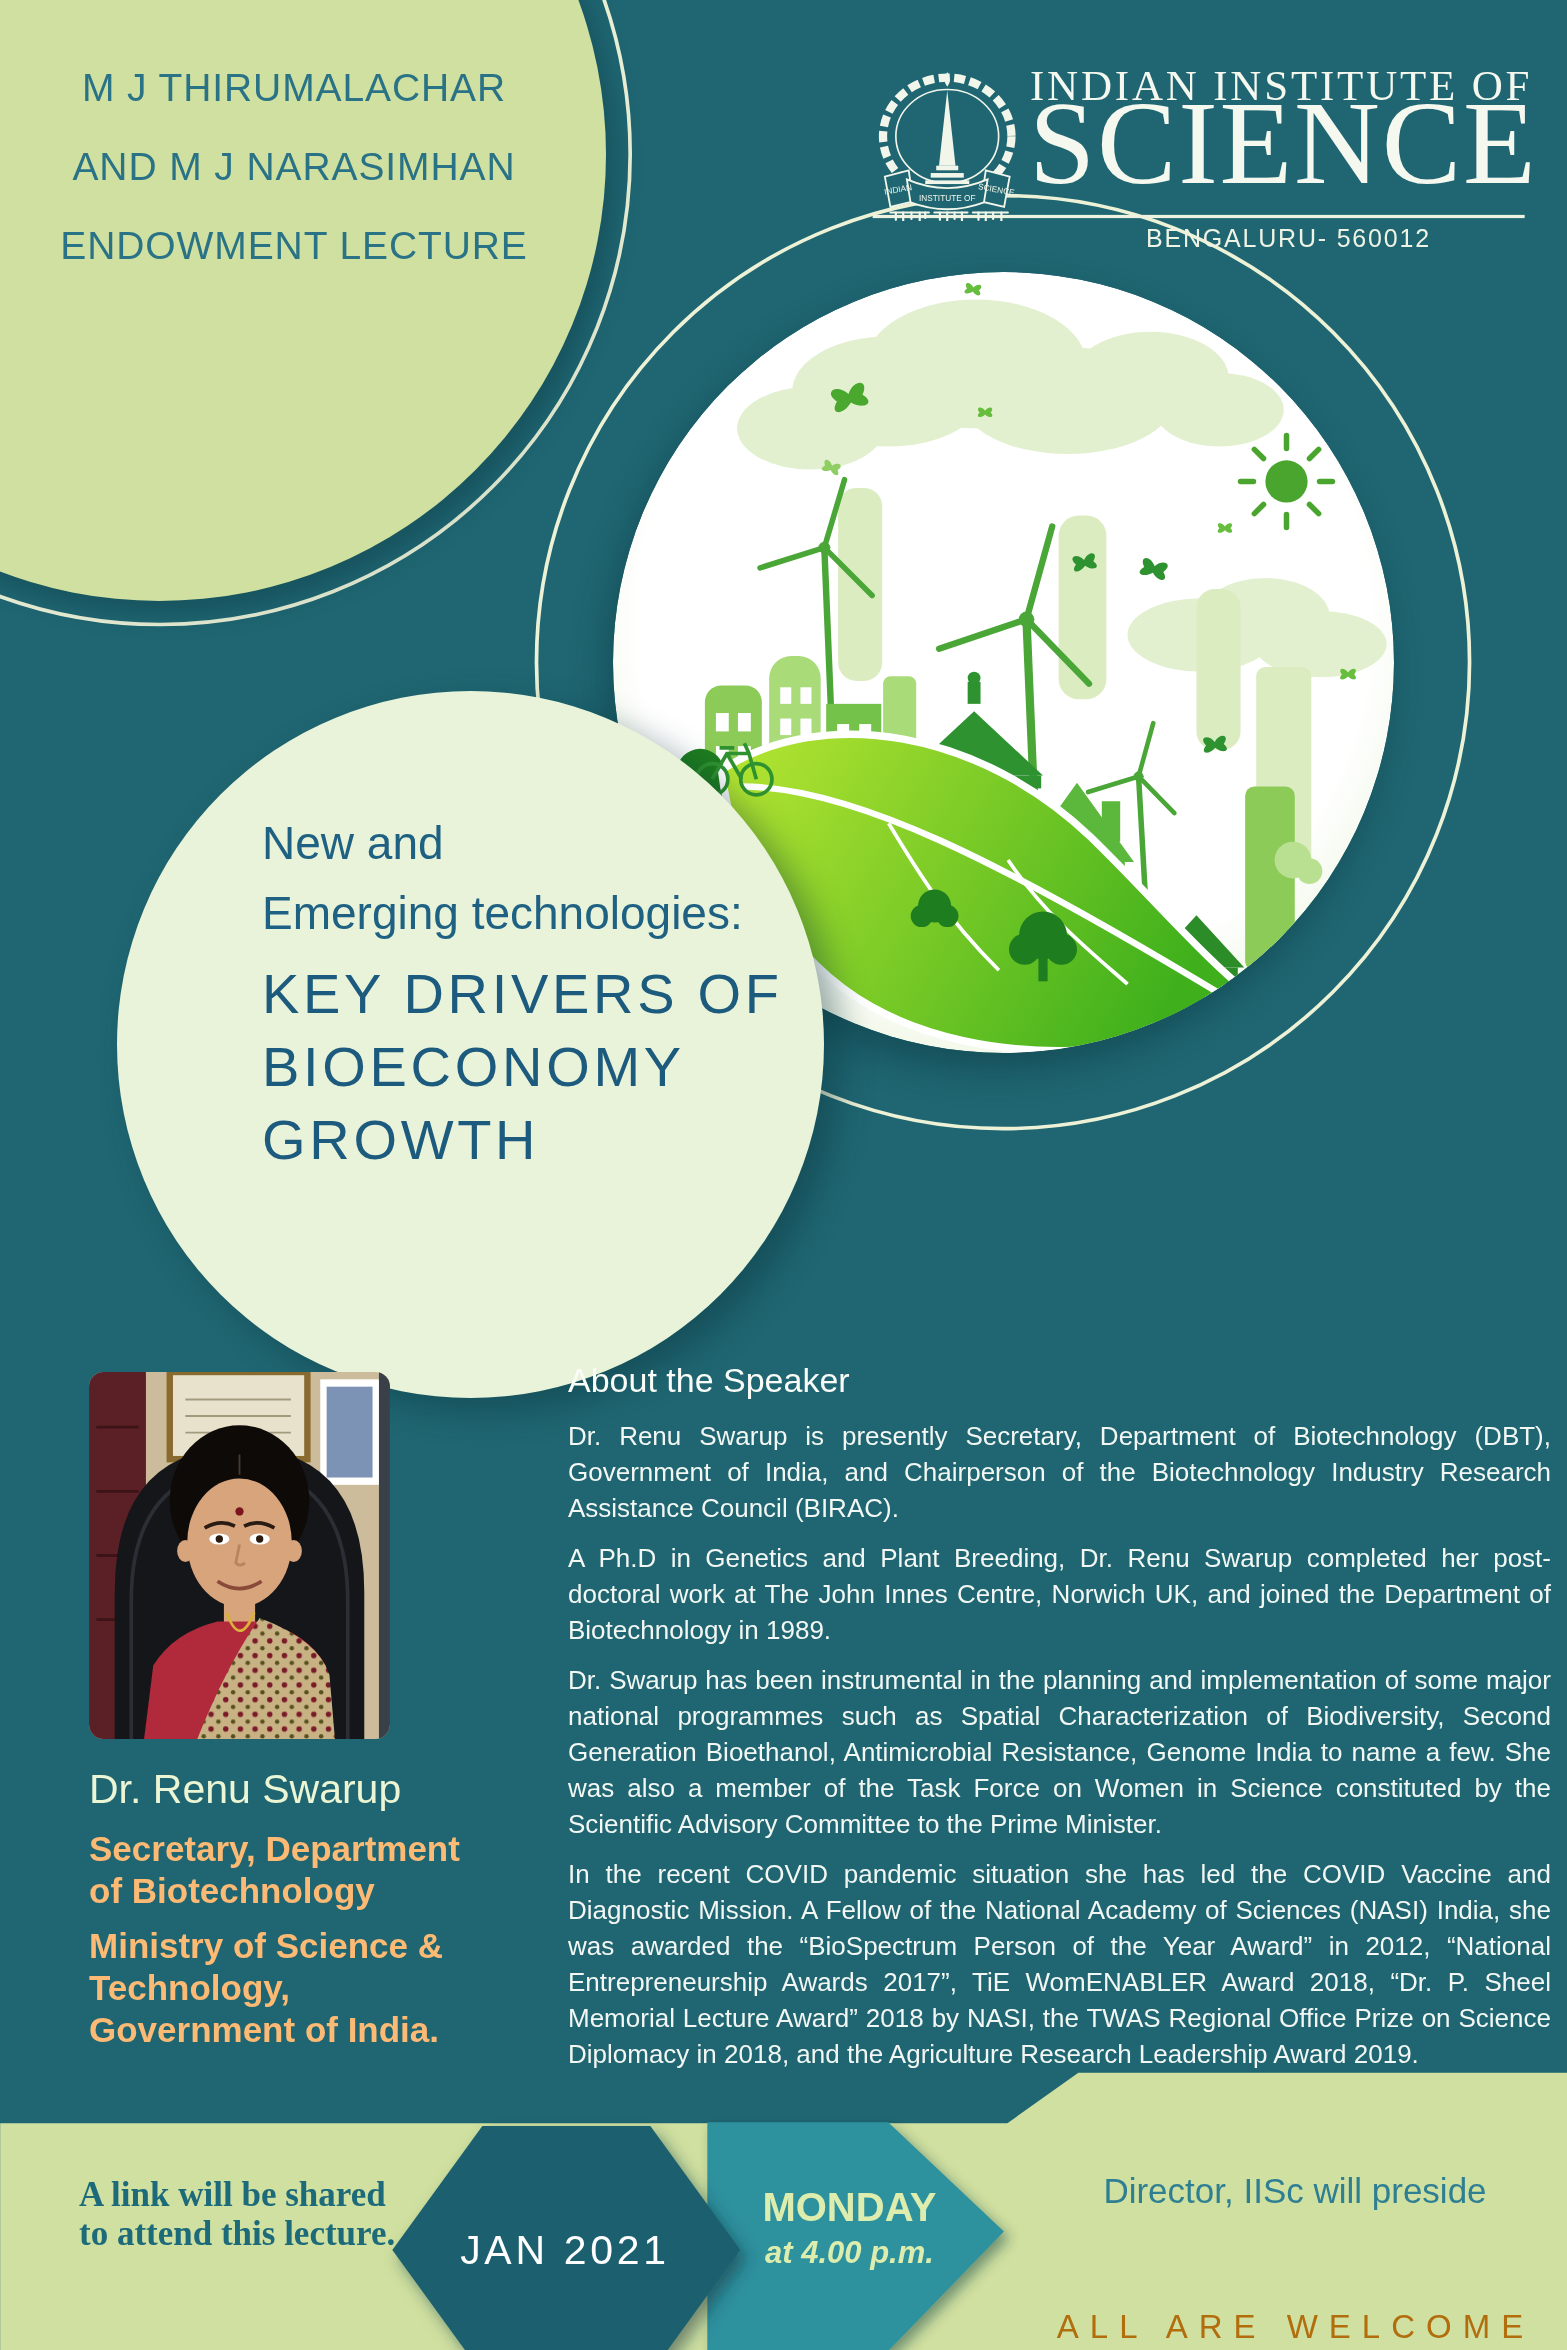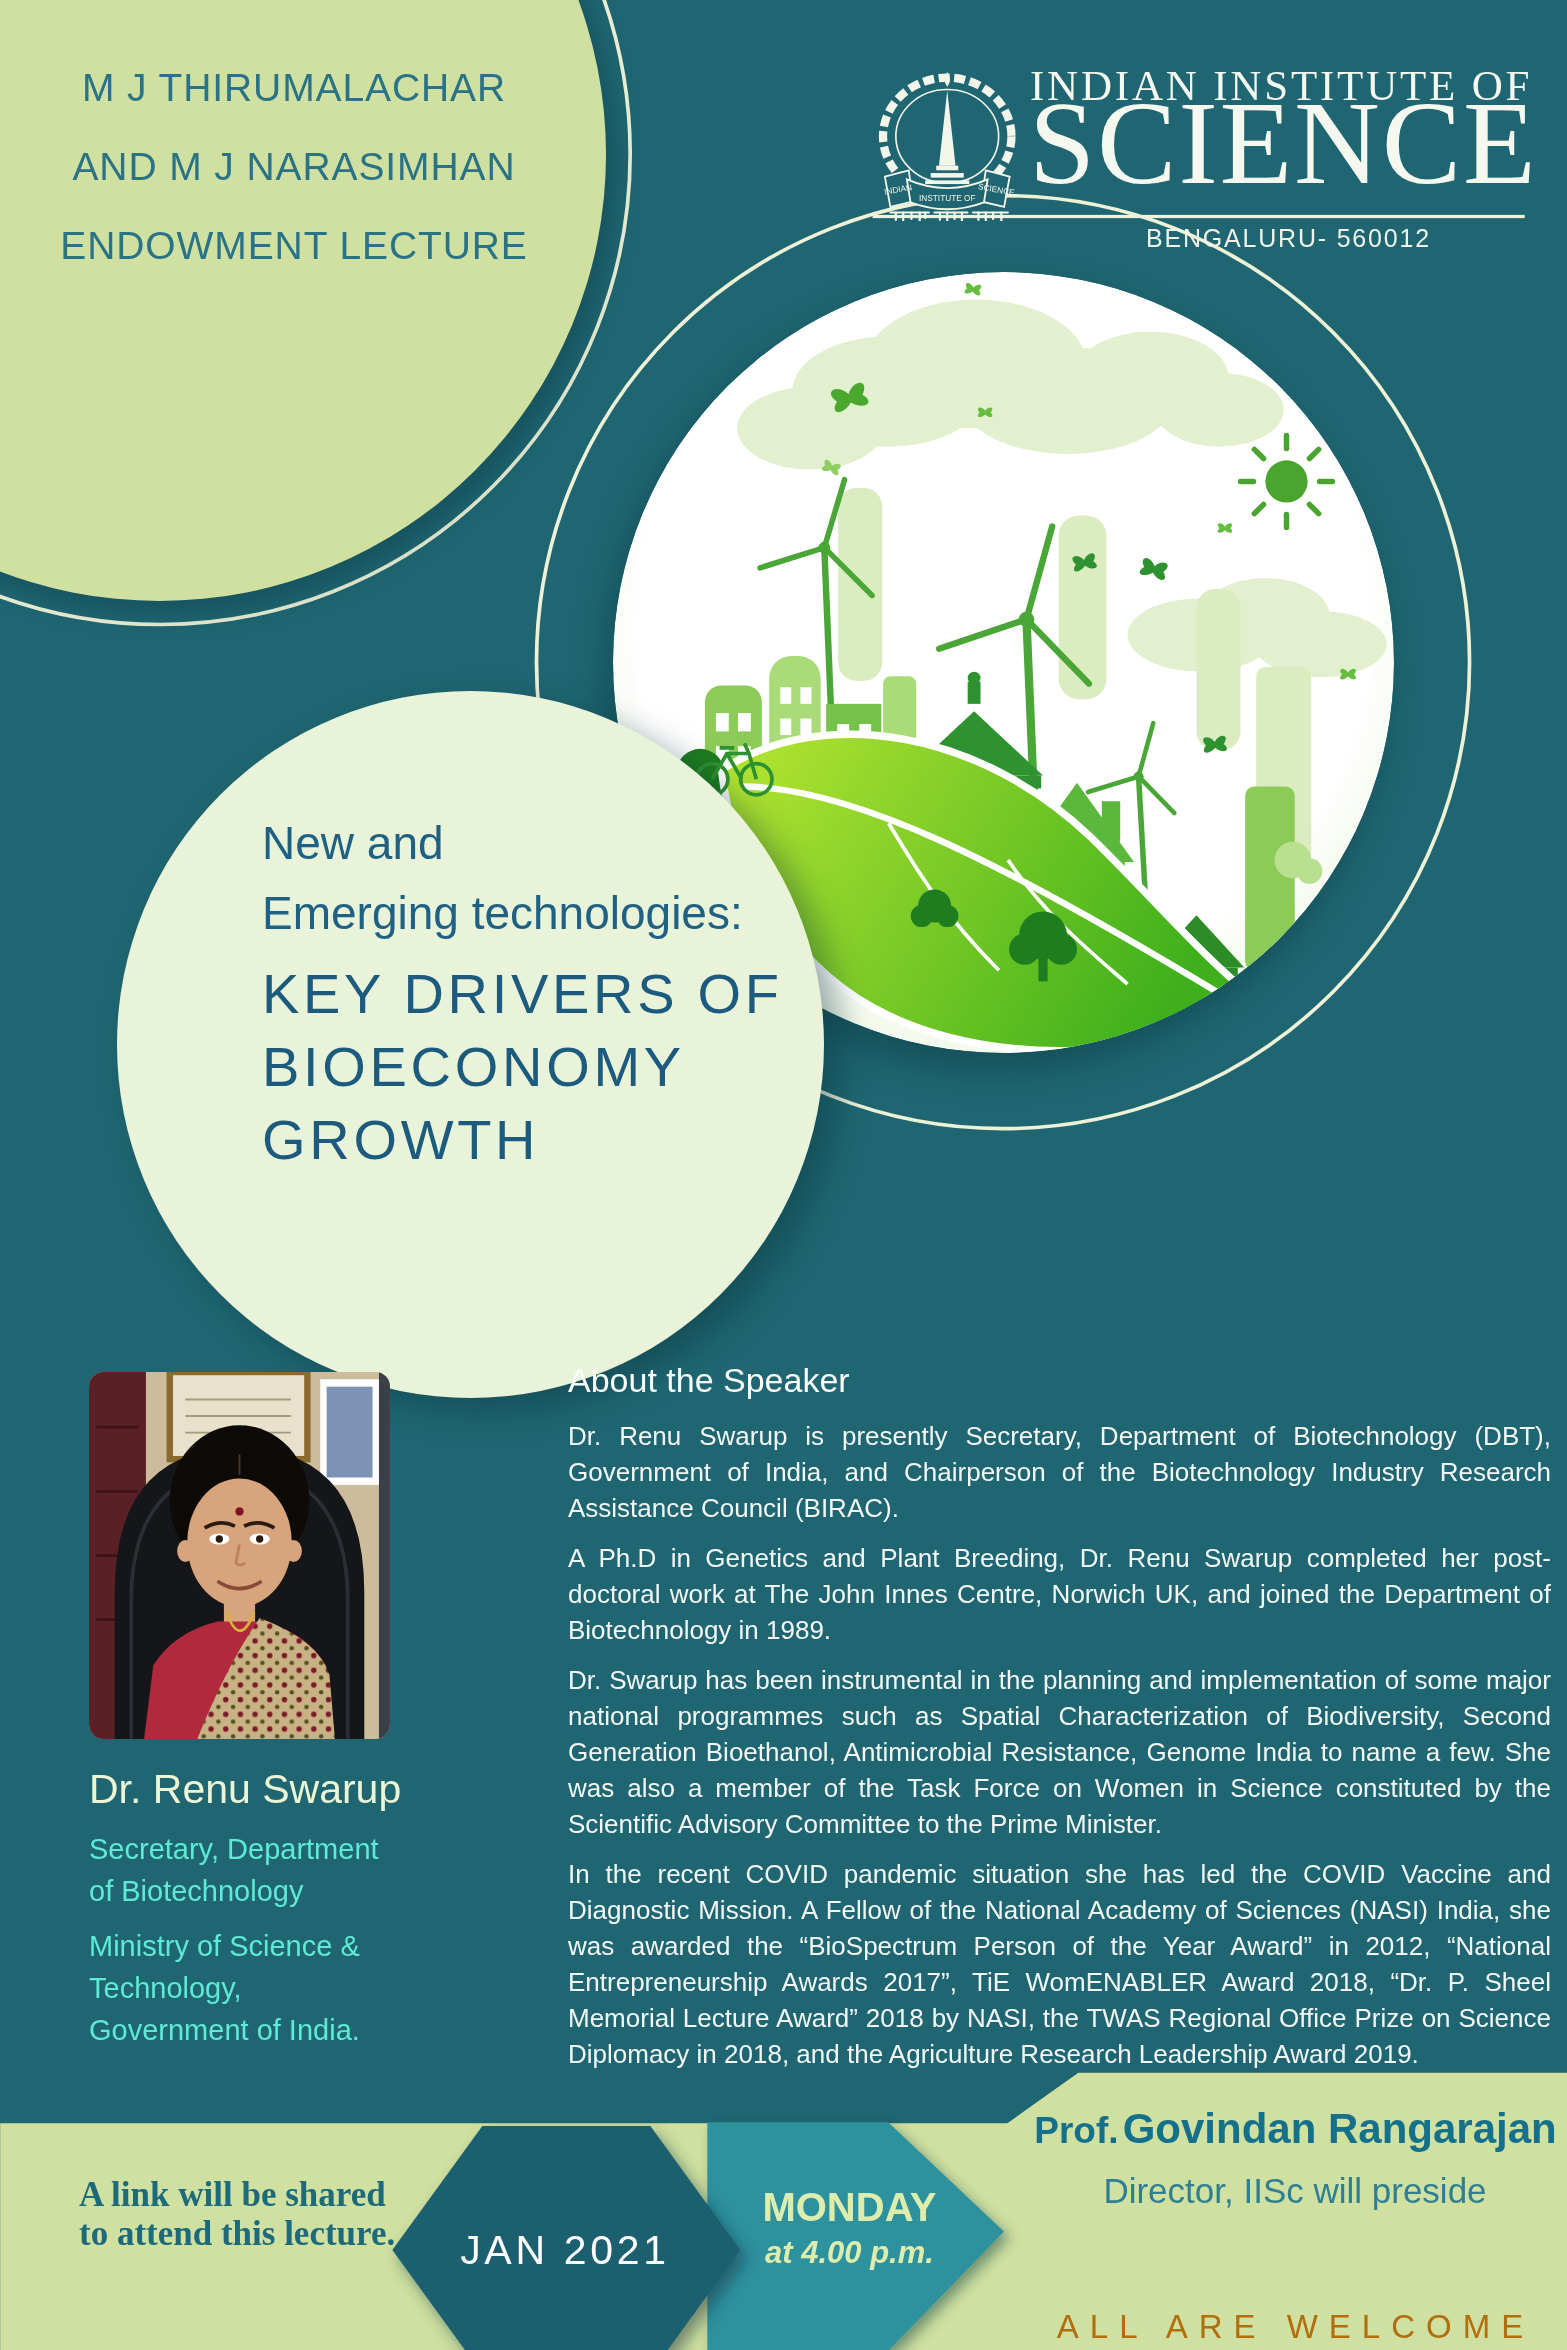--- a/index.html
+++ b/index.html
@@ -33,21 +33,21 @@
   .talk-caps{left:262px;top:957px;color:#1d5b7e;font-size:56px;line-height:73px;letter-spacing:3.7px;}
 
   
   .about{left:523px;top:1361px;width:983px;color:#f2f7f3;margin-left:45px;}
   .about h2{margin:0 0 18.4px 0;font-size:34px;font-weight:400;color:#fafcf8;}
   .about p{margin:0 0 13.8px 0;font-size:26px;line-height:36px;text-align:justify;font-weight:300;}
 
   
   .speaker{left:89px;top:1765px;width:386px;}
   .speaker .name{font-size:41px;color:#ecf6d4;line-height:48px;margin:0 0 14.7px 0;font-weight:400;}
-  .speaker p{margin:0 0 13px 0;font-size:29px;line-height:42px;color:#5eead4;font-weight:400;}
+  .speaker p{margin:0 0 13px 0;font-size:35px;line-height:42px;color:#fdba74;font-weight:700;}
 
   
   .link-note{left:41px;top:2175px;width:386px;color:#1d6a7a;font-family:"Liberation Serif",serif;
     font-weight:700;font-size:35px;line-height:39px;margin-left:38px;}
   .date-day{left:432px;top:2101px;width:266px;text-align:center;color:#cfe3a0;
     font-size:127px;font-weight:700;line-height:119px;letter-spacing:-1.8px;}
   .date-my{left:432px;top:2228px;width:266px;text-align:center;color:#ffffff;
     font-size:41px;letter-spacing:3.7px;line-height:44px;font-weight:300;}
   .weekday-time{left:730px;top:2184px;width:239px;text-align:center;color:#dcedae;font-weight:700;}
   .weekday-time .wd{font-size:40px;line-height:46px;}
@@ -401,21 +401,17 @@
     <div>to attend this lecture.</div>
   </div>
 
   <div class="abs date-my">JAN 2021</div>
 
   <div class="abs weekday-time">
     <div class="wd">MONDAY</div>
     <div class="tm">at 4.00 p.m.</div>
   </div>
 
-  <div class="abs presider">
-    <span class="pfx">Prof.</span>
-    <span class="pname">Govindan Rangarajan</span>
-  </div>
   <div class="abs presider-role">Director, IISc will preside</div>
   <div class="abs welcome">ALL ARE WELCOME</div>
 
 </div>
 
 
 </body></html>

